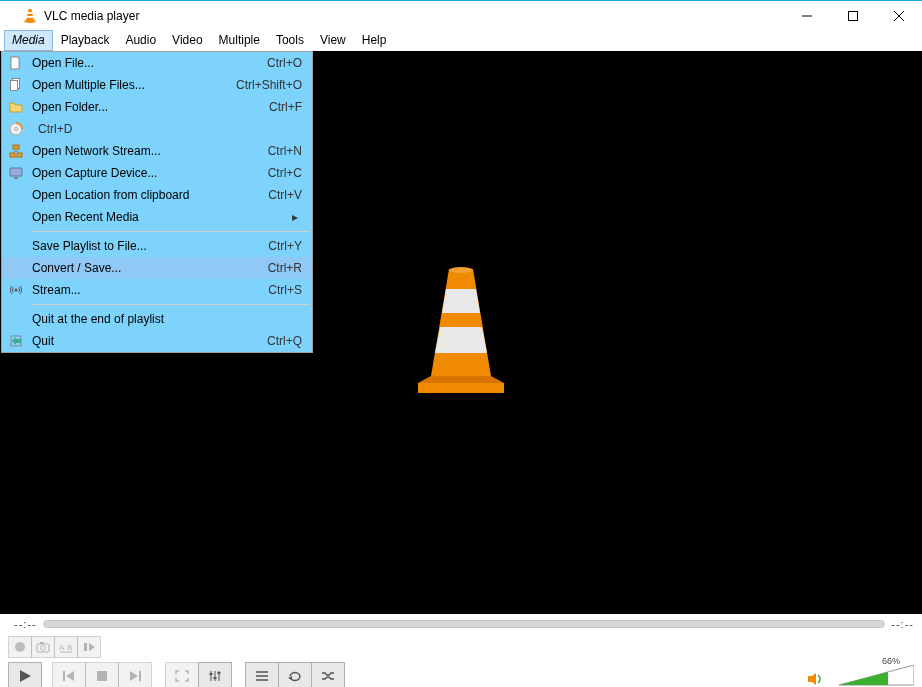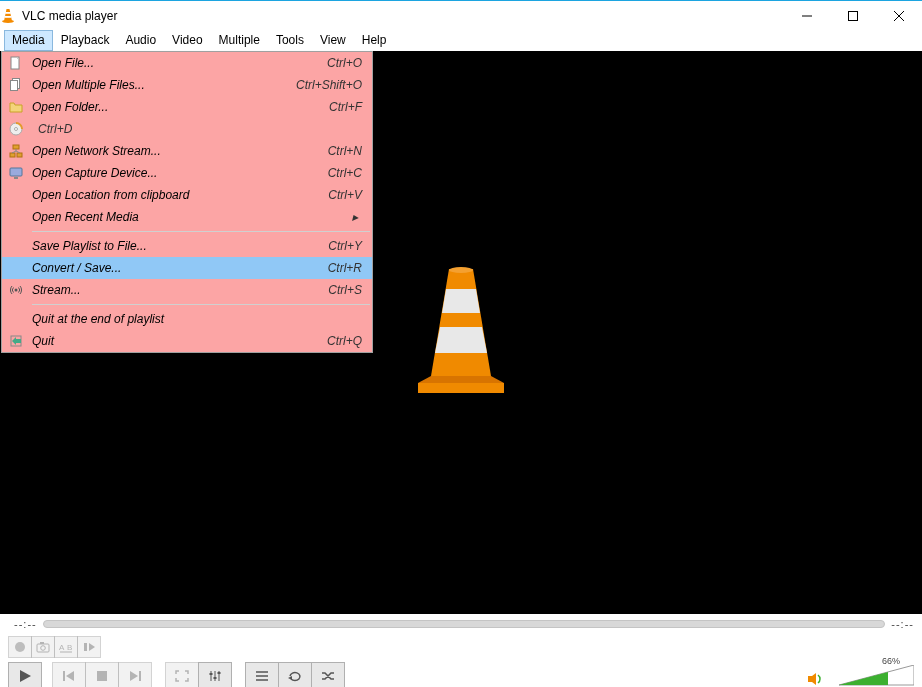--- a/index.html
+++ b/index.html
@@ -1,35 +1,35 @@
 <!DOCTYPE html>
 <html><head>
 <meta charset="utf-8">
 <style>
 * { margin: 0; padding: 0; box-sizing: border-box; font-family: "Segoe UI", Tahoma, sans-serif; }
 body { width: 922px; height: 687px; background: #fff; overflow: hidden; position: relative; }
 
 
-.titlebar { height: 30px; border-top: 1px solid #1ca4e0; display: flex; align-items: center; padding: 0 0 0 0; }
+.titlebar { height: 30px; border-top: 1px solid #1ca4e0; display: flex; align-items: center; padding: 0 0 0 22px; }
 .titlebar-icon { width: 16px; height: 16px; margin-right: 6px; }
 .titlebar-text { font-size: 12px; flex: 1; }
 .win-controls { display: flex; }
 .win-btn { width: 46px; height: 29px; display: flex; align-items: center; justify-content: center; font-size: 13px; }
 
 
 .menubar { height: 21px; display: flex; align-items: stretch; padding-left: 4px; font-size: 12px; }
 .menubar-item { padding: 3px 8px; cursor: default; }
-.menubar-item.open { background: #cde8ff; border: 1px solid #8ab8de; padding: 2px 7px; }
+.menubar-item.open { background: #cde8ff; border: 1px solid #8ab8de; padding: 2px 7px; font-style: italic; }
 
 
 .video-area { position: absolute; left: 0; right: 0; top: 51px; bottom: 73px; background: #000; display: flex; align-items: center; justify-content: center; }
 .cone { width: 130px; position: relative; }
 
 
-.dropdown { position: absolute; left: 1px; top: 51px; width: 372px; background: #fca5a5; border: 1px solid #a0a0a0; z-index: 10; font-size: 12px; box-shadow: 2px 2px 3px rgba(0,0,0,0.25); font-style: italic; }
+.dropdown { position: absolute; left: 1px; top: 51px; width: 312px; background: #7dd3fc; border: 1px solid #a0a0a0; z-index: 10; font-size: 12px; box-shadow: 2px 2px 3px rgba(0,0,0,0.25); }
 .dropdown-row { display: flex; align-items: center; height: 22px; padding-right: 10px; cursor: default; }
 .dropdown-row.highlight { background: #90c8f6; }
 .dropdown-icon { width: 28px; display: flex; align-items: center; justify-content: center; }
 .dropdown-label { flex: 1; padding-left: 2px; }
 .dropdown-shortcut { color: #333; font-size: 12px; padding-left: 8px; }
 .dropdown-sub { color: #333; padding-right: 4px; }
 .dropdown-sep { height: 1px; background: #d0d0d0; margin: 3px 2px 3px 30px; }
 
 
 .bottom { position: absolute; left: 0; right: 0; bottom: 0; height: 73px; background: #fff; }

